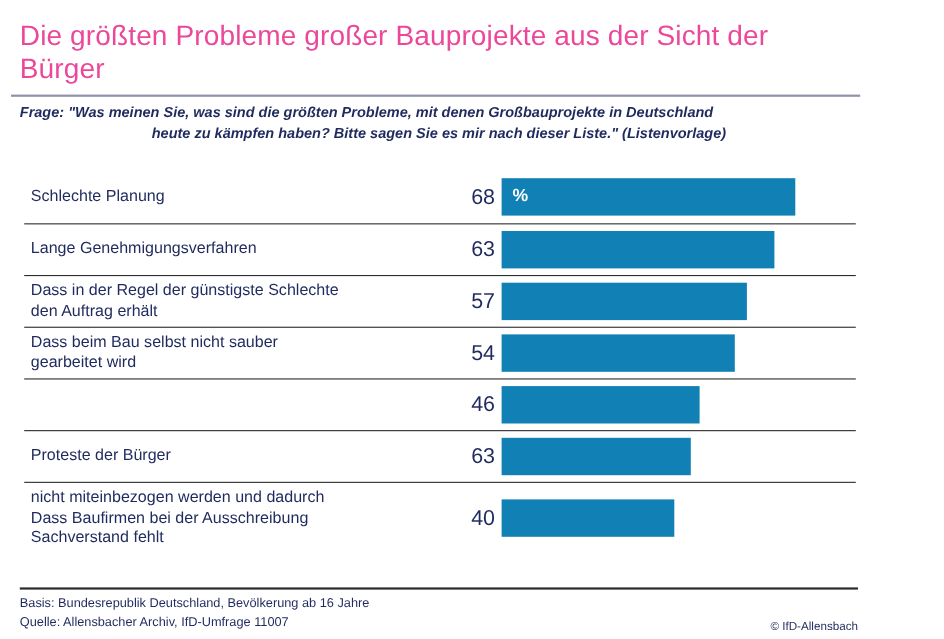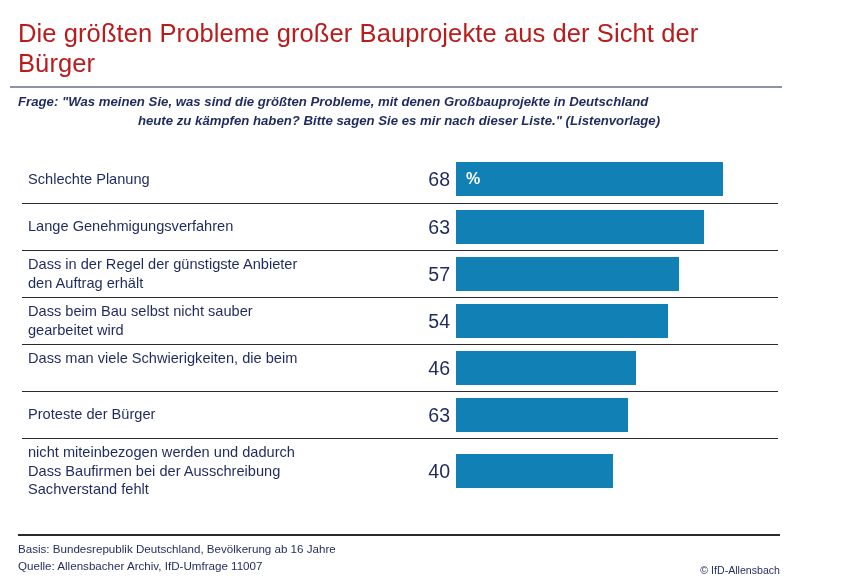--- a/index.html
+++ b/index.html
@@ -24,21 +24,21 @@
 
   
   .title {
     position: absolute;
     left: 18px;
     top: 18px;
     width: 740px;
     font-size: 25.5px;
     line-height: 30px;
     font-weight: 400;
-    color: #b91c1c;
+    color: #ec4899;
     letter-spacing: 0.1px;
   }
 
   .title-rule {
     position: absolute;
     left: 10px;
     top: 86px;
     width: 772px;
     height: 2px;
     background: #8e93ab;
@@ -195,21 +195,21 @@
             <span style="display: block;">Lange Genehmigungsverfahren</span>
           </div>
           <div class="row-value" style="top: 12.5px;">63</div>
           <div class="row-bar" style="width: 248px; top: 6.5px; background: rgb(17, 128, 180);"></div>
         </div>
       </div>
       <div class="row" style="height: 47px;">
         <div class="row-sep"></div>
         <div class="row-inner">
           <div class="row-label" style="top: 5px;">
-            <span style="display: block;">Dass in der Regel der günstigste Anbieter</span>
+            <span style="display: block;">Dass in der Regel der günstigste Schlechte</span>
             <span style="display: block;">den Auftrag erhält</span>
           </div>
           <div class="row-value" style="top: 12.5px;">57</div>
           <div class="row-bar" style="width: 223px; top: 6.5px; background: rgb(17, 128, 180);"></div>
         </div>
       </div>
       <div class="row" style="height: 47px;">
         <div class="row-sep"></div>
         <div class="row-inner">
           <div class="row-label" style="top: 5px;">
@@ -217,21 +217,20 @@
             <span style="display: block;">gearbeitet wird</span>
           </div>
           <div class="row-value" style="top: 12.5px;">54</div>
           <div class="row-bar" style="width: 212px; top: 6.5px; background: rgb(17, 128, 180);"></div>
         </div>
       </div>
       <div class="row" style="height: 47px;">
         <div class="row-sep"></div>
         <div class="row-inner">
           <div class="row-label" style="top: 5px;">
-            <span style="display: block;">Dass man viele Schwierigkeiten, die beim</span>
           </div>
           <div class="row-value" style="top: 12.5px;">46</div>
           <div class="row-bar" style="width: 180px; top: 6.5px; background: rgb(17, 128, 180);"></div>
         </div>
       </div>
       <div class="row" style="height: 47px;">
         <div class="row-sep"></div>
         <div class="row-inner">
           <div class="row-label" style="top: 14.25px;">
             <span style="display: block;">Proteste der Bürger</span>

